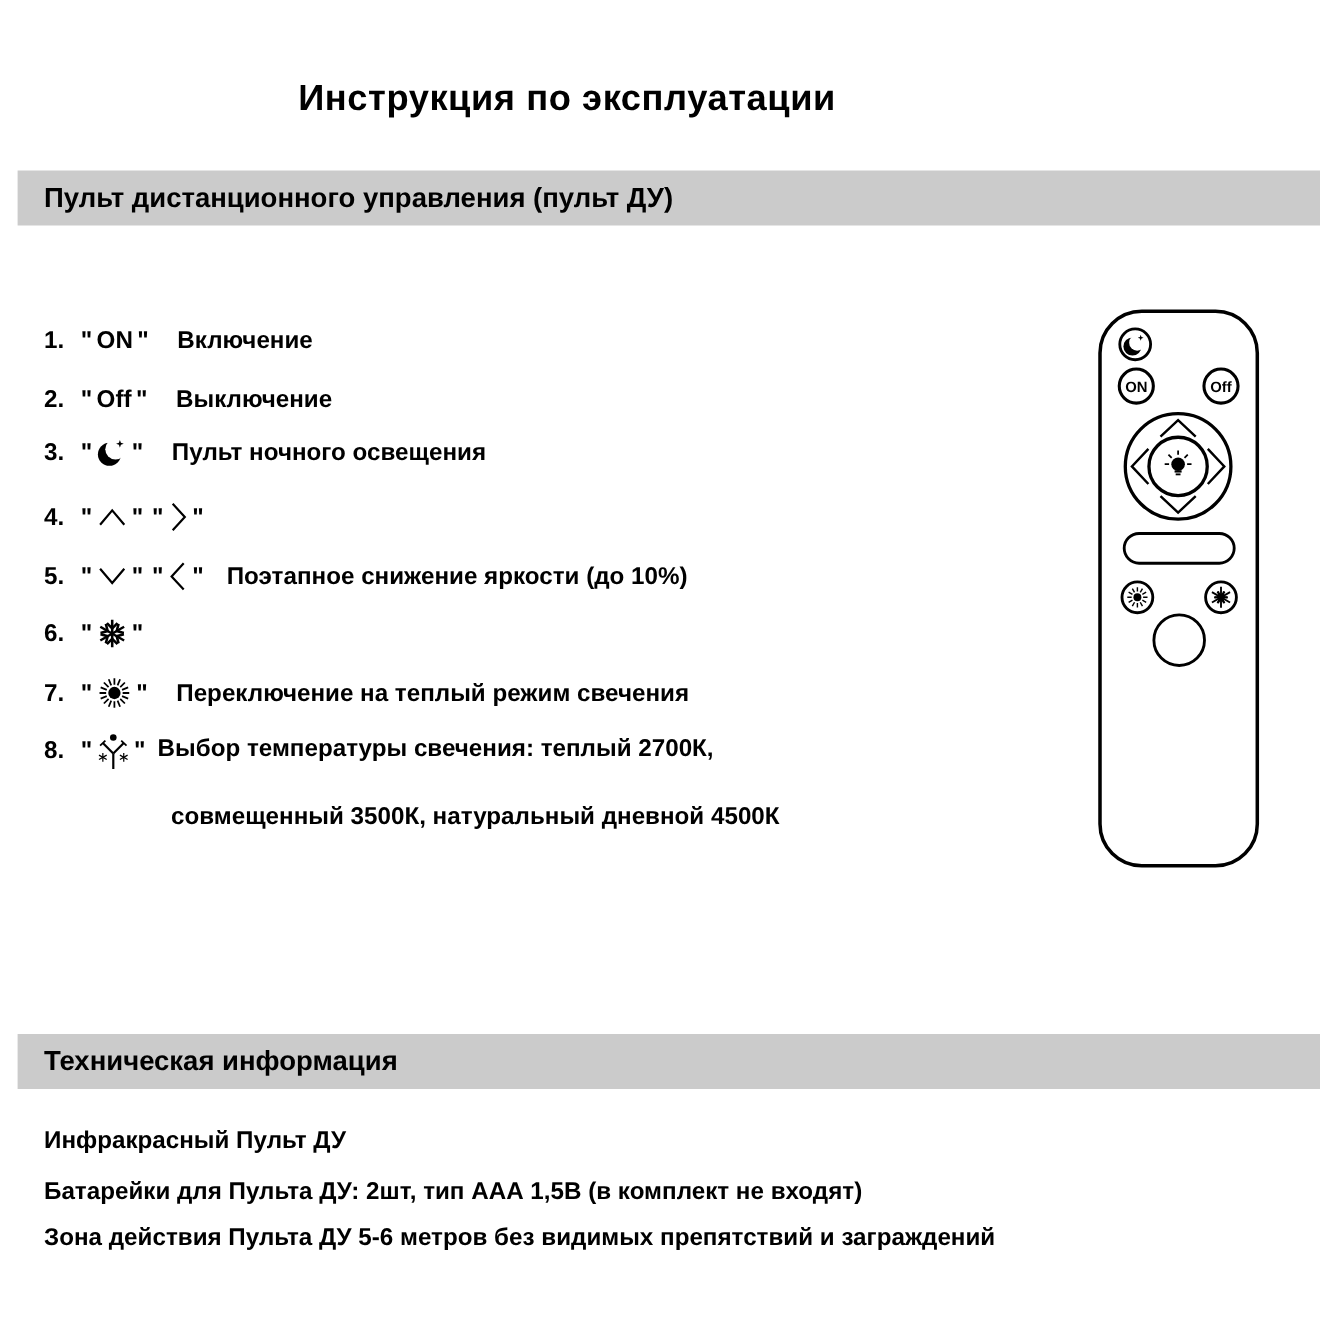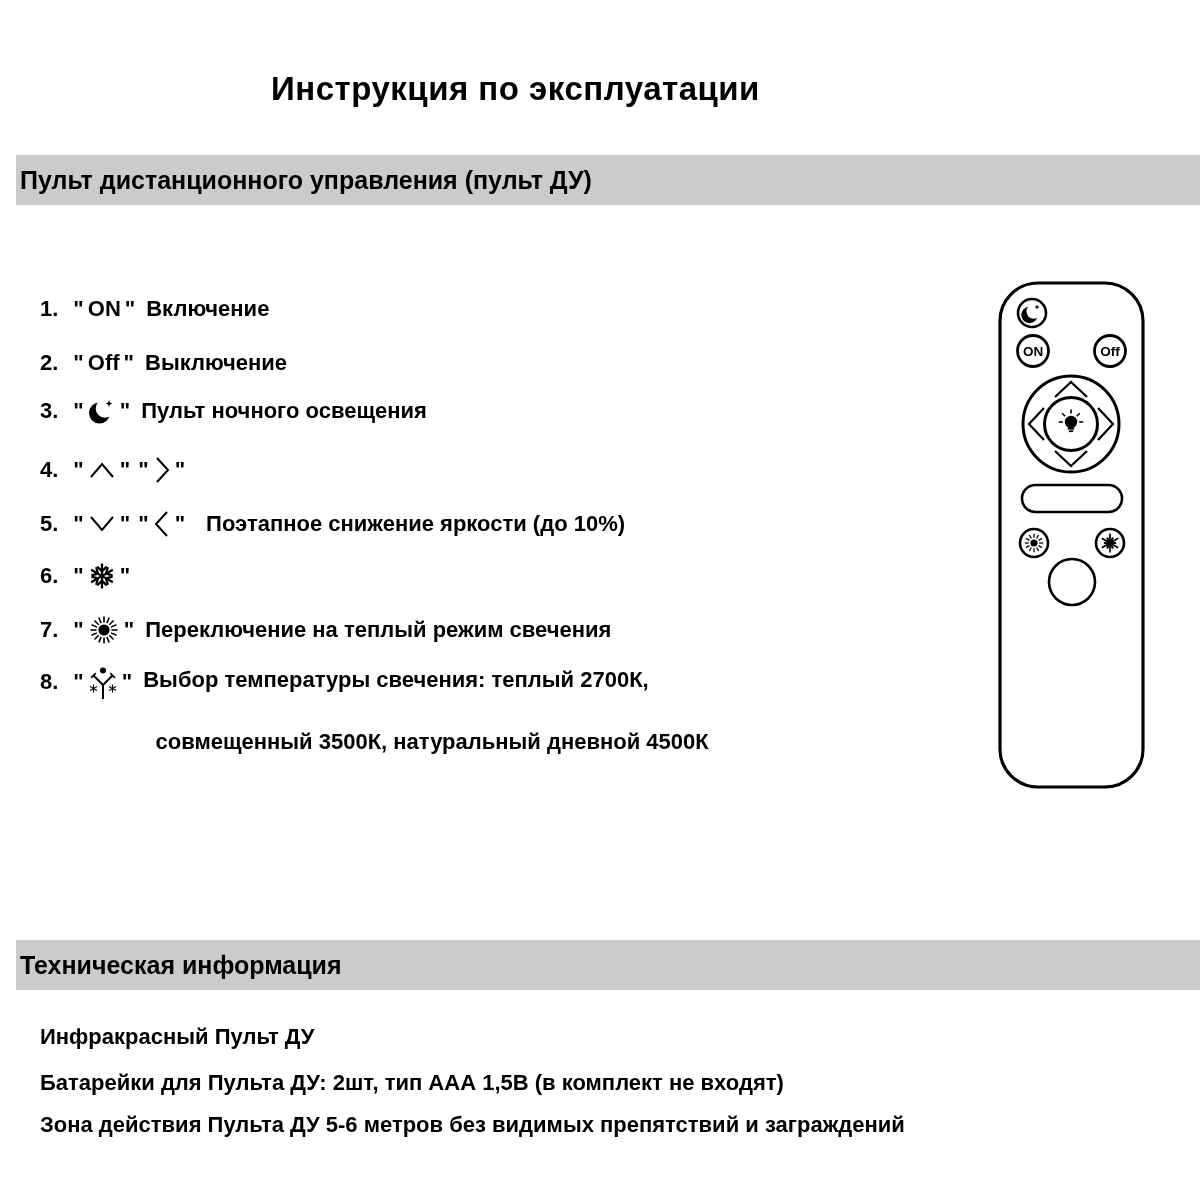--- a/index.html
+++ b/index.html
@@ -3,30 +3,30 @@
 <meta charset="utf-8">
 <style>
   * { margin:0; padding:0; box-sizing:border-box; }
   html,body { width:1200px; height:1200px; background:#ffffff; position:relative;
     font-family:"Liberation Sans", sans-serif; color:#000; overflow:hidden; }
 
   .title { position:absolute; top:70px; left:0; width:1031px; text-align:center;
     font-size:33px; font-weight:bold; letter-spacing:0.5px; }
 
   .bar { position:absolute; left:16px; right:0; height:50px; background:#cbcbcb;
-    display:flex; align-items:center; padding-left:4px;
+    display:flex; align-items:center; padding-left:24px;
     font-size:25px; font-weight:bold; }
   .bar1 { top:155px; }
   .bar2 { top:940px; }
 
   .item { position:absolute; left:40px; display:flex; align-items:center;
     font-size:22px; font-weight:bold; line-height:26px; white-space:nowrap; }
   .num { margin-right:11px; }
   .q { margin:0 4px; }
-  .desc { margin-left:7px; }
+  .desc { margin-left:22px; }
   .desc-gap { margin-left:17px; }
   .ico { display:inline-block; vertical-align:middle; flex:0 0 auto; }
 
   .i1 { top:296px; } .i2 { top:350px; } .i3 { top:396px; } .i4 { top:455px; }
   .i5 { top:509px; } .i6 { top:562px; } .i7 { top:614px; } .i8 { top:664px; align-items:flex-start; }
   .i8 .desc2col { margin-left:7px; line-height:31px; white-space:pre; }
   .i8 .num, .i8 .q { line-height:36px; }
 
   .remote { position:absolute; left:995px; top:280px; width:160px; height:512px; }
 

